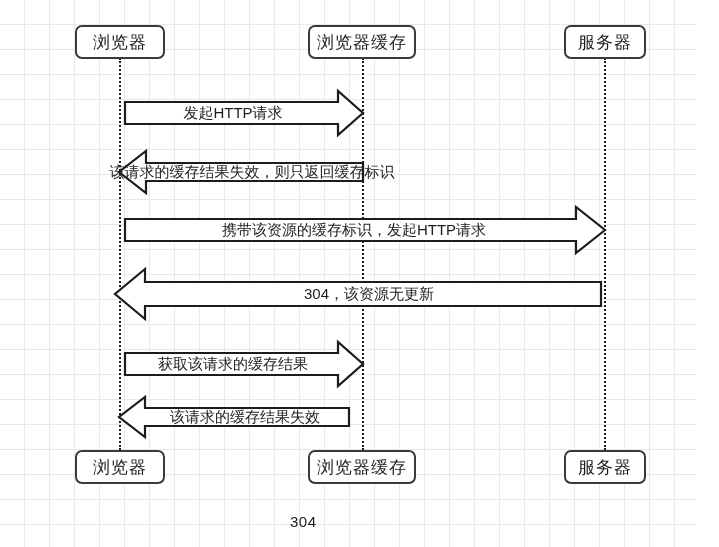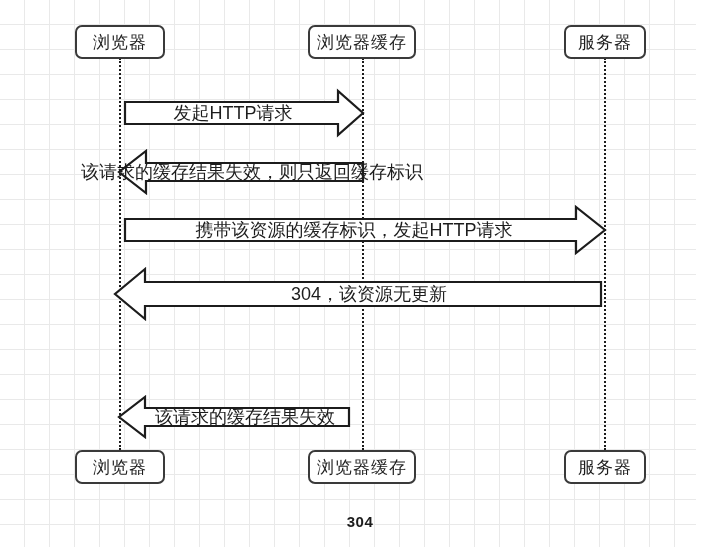--- a/index.html
+++ b/index.html
@@ -56,33 +56,32 @@
   .msg .label {
     position: absolute;
     left: 0;
     right: 0;
     top: 0;
     bottom: 0;
     display: flex;
     align-items: center;
     justify-content: center;
     color: #1c1c1c;
-    font-size: 18px;
+    font-size: 15px;
     white-space: nowrap;
     pointer-events: none;
     text-align: center;
   }
   .msg.dir-right .label { transform: translateX(-11px); }
   .msg.dir-left  .label { transform: translateX(11px); }
   .caption {
     position: absolute;
-    text-align: center;
     color: #1c1c1c;
     font-size: 15px;
-    font-weight: bold;
+    font-weight: normal;
     letter-spacing: 0.5px;
   }
 </style>
 </head>
 <body>
 
 <div id="canvas">
 
   <div class="lifeline" style="left:119px; top:58px; height:392px;"></div>
   <div class="lifeline" style="left:362px; top:58px; height:392px;"></div>
@@ -119,20 +118,26 @@
     <div class="label">携带该资源的缓存标识，发起HTTP请求</div>
   </div>
 
   <div class="msg dir-left" style="left:114px; top:268px; width:488px; height:52px;">
     <svg width="488" height="52" viewBox="0 0 488 52">
       <path d="M487,14 L31,14 L31,1 L1,26 L31,51 L31,38 L487,38 Z" fill="#ffffff" stroke="#1c1c1c" stroke-width="2.2" stroke-linejoin="miter"></path>
     </svg>
     <div class="label">304，该资源无更新</div>
   </div>
 
+  <div class="msg dir-right" style="left:124px; top:341px; width:240px; height:46px;">
+    <svg width="240" height="46" viewBox="0 0 240 46">
+      <path d="M1,12 L214,12 L214,1 L239,23 L214,45 L214,34 L1,34 Z" fill="#ffffff" stroke="#1c1c1c" stroke-width="2.2" stroke-linejoin="miter"></path>
+    </svg>
+    <div class="label">获取该请求的缓存结果</div>
+  </div>
 
   <div class="msg dir-left" style="left:118px; top:396px; width:232px; height:42px;">
     <svg width="232" height="42" viewBox="0 0 232 42">
       <path d="M231,12 L27,12 L27,1 L1,21 L27,41 L27,30 L231,30 Z" fill="#ffffff" stroke="#1c1c1c" stroke-width="2.2" stroke-linejoin="miter"></path>
     </svg>
     <div class="label">该请求的缓存结果失效</div>
   </div>
 
   <div class="node" style="left:75px; top:450px; width:90px; height:34px;">
     <span>浏览器</span>

